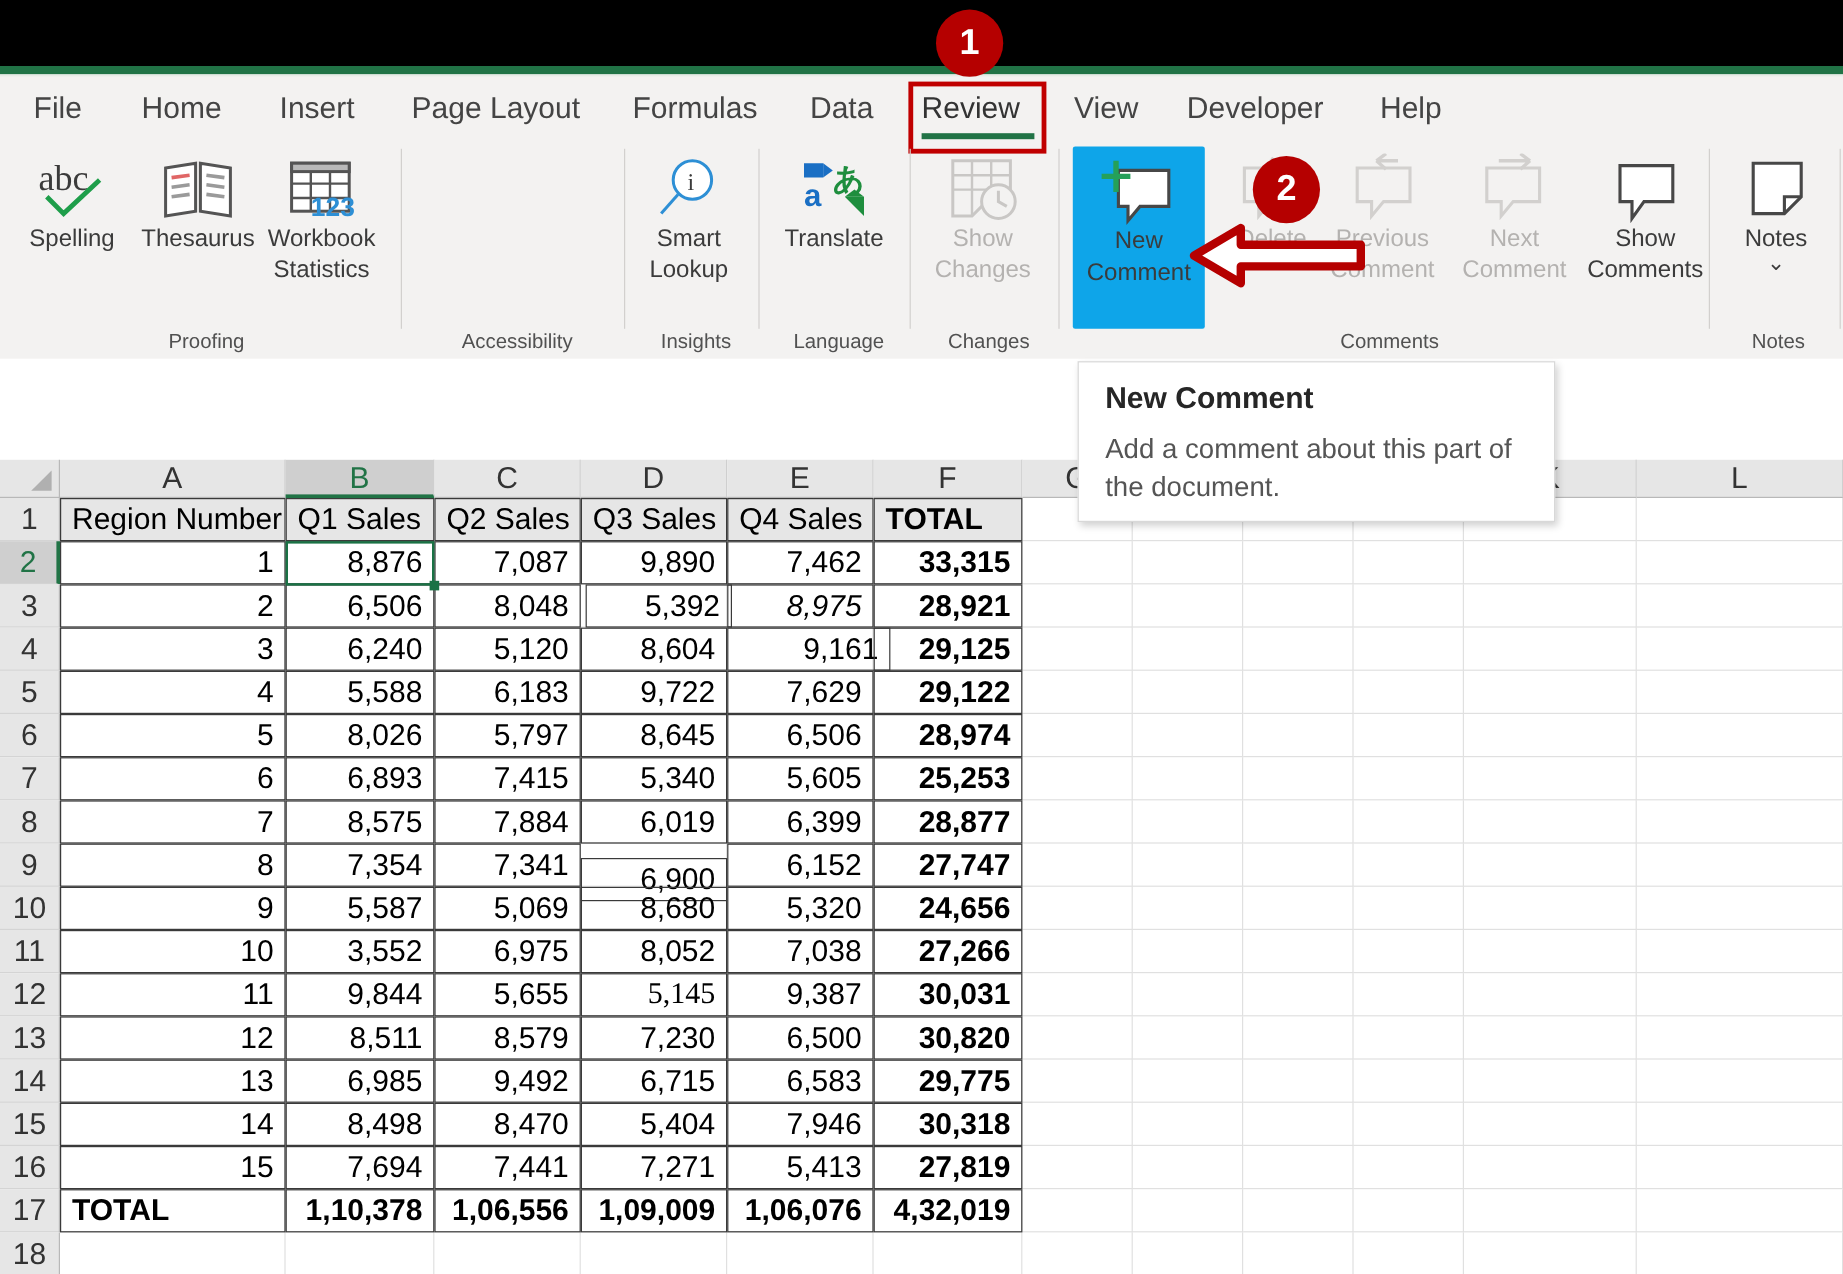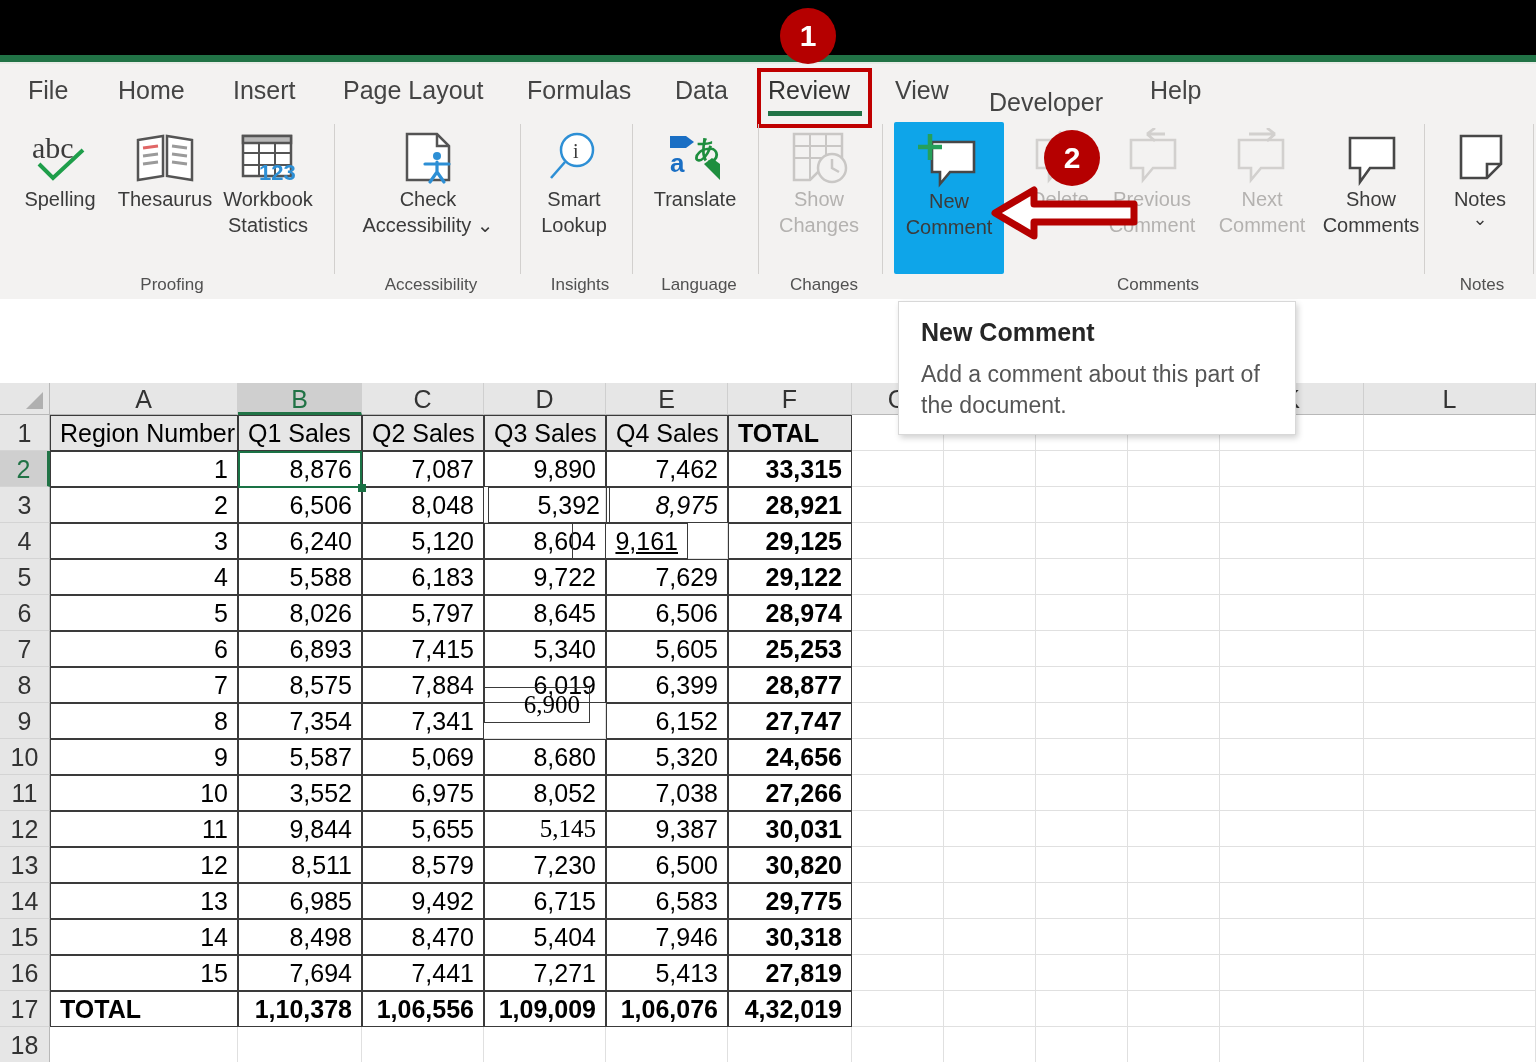--- a/index.html
+++ b/index.html
@@ -113,21 +113,21 @@
 
   <div class="tabbar">
     <div class="tab" style="left:28px;">File</div>
     <div class="tab" style="left:118px;">Home</div>
     <div class="tab" style="left:233px;">Insert</div>
     <div class="tab" style="left:343px;">Page Layout</div>
     <div class="tab" style="left:527px;">Formulas</div>
     <div class="tab" style="left:675px;">Data</div>
     <div class="tab active" style="left:768px;">Review</div>
     <div class="tab" style="left:895px;">View</div>
-    <div class="tab" style="left:989px;margin-top:12px;">Developer</div>
+    <div class="tab" style="left:989px;">Developer</div>
     <div class="tab" style="left:1150px;">Help</div>
     <div class="tab-underline" style="left:768px;top:47px;width:94px;"></div>
     <div class="tab-hl" style="left:757px;top:4px;width:115px;height:60px;"></div>
   </div>
 
   <div class="rbody">
 
     <div class="btn" style="left:10px;top:8px;width:100px;">
       <div class="icowrap">
         <svg width="62" height="58" viewBox="0 0 62 58">
@@ -166,32 +166,20 @@
           <text x="22" y="52" font-family="Liberation Sans, sans-serif" font-size="22" fill="#2d8fd5" font-weight="bold">123</text>
         </svg>
       </div>
       <span class="lbl">Workbook</span>
       <span class="lbl">Statistics</span>
     </div>
 
     <div class="grp-sep" style="left:334px;"></div>
     <div class="grp-label" style="left:10px;width:324px;">Proofing</div>
 
-    <div class="btn" style="left:348px;top:8px;width:160px;">
-      <div class="icowrap">
-        <svg width="62" height="58" viewBox="0 0 62 58">
-          <path d="M10 6 L40 6 L52 18 L52 52 L10 52 Z" fill="#fff" stroke="#545454" stroke-width="2.5"></path>
-          <path d="M40 6 L40 18 L52 18" fill="none" stroke="#545454" stroke-width="2.5"></path>
-          <circle cx="40" cy="28" r="4" fill="#2d8fd5"></circle>
-          <path d="M28 36 L52 36 M40 34 L40 44 M40 44 L33 54 M40 44 L47 54" stroke="#2d8fd5" stroke-width="3.2" fill="none" stroke-linecap="round"></path>
-        </svg>
-      </div>
-      <span class="lbl">Check</span>
-      <span class="lbl"><span>Accessibility</span> <span>⌄</span></span>
-    </div>
     <div class="grp-sep" style="left:520px;"></div>
     <div class="grp-label" style="left:348px;width:166px;">Accessibility</div>
 
     <div class="btn" style="left:528px;top:8px;width:92px;">
       <div class="icowrap">
         <svg width="62" height="58" viewBox="0 0 62 58">
           <circle cx="34" cy="22" r="16" fill="#fff" stroke="#2d8fd5" stroke-width="2.5"></circle>
           <line x1="22" y1="34" x2="8" y2="50" stroke="#2d8fd5" stroke-width="2.5"></line>
           <text x="30" y="30" font-family="Liberation Serif, serif" font-size="20" fill="#3b3b3b">i</text>
         </svg>
@@ -605,21 +593,21 @@
       <div class="cell bd r" style="left: 50px; width: 188px; top: 104px; height: 36px;">2</div>
       <div class="cell bd r" style="left: 238px; width: 124px; top: 104px; height: 36px;">6,506</div>
       <div class="cell bd r" style="left: 362px; width: 122px; top: 104px; height: 36px;">8,048</div>
       <div class="cell bd r" style="left: 488px; width: 122px; top: 104px; height: 36px;">5,392</div>
       <div class="cell bd r" style="left: 606px; width: 122px; top: 104px; height: 36px; font-style: italic;">8,975</div>
       <div class="cell bd r b" style="left: 728px; width: 124px; top: 104px; height: 36px;">28,921</div>
       <div class="cell bd r" style="left: 50px; width: 188px; top: 140px; height: 36px;">3</div>
       <div class="cell bd r" style="left: 238px; width: 124px; top: 140px; height: 36px;">6,240</div>
       <div class="cell bd r" style="left: 362px; width: 122px; top: 140px; height: 36px;">5,120</div>
       <div class="cell bd r" style="left: 484px; width: 122px; top: 140px; height: 36px;">8,604</div>
-      <div class="cell bd r" style="left: 572px; width: 116px; top: 140px; height: 36px; text-decoration: underline;">9,161</div>
+      <div class="cell bd r" style="left: 606px; width: 136px; top: 140px; height: 36px;">9,161</div>
       <div class="cell bd r b" style="left: 728px; width: 124px; top: 140px; height: 36px;">29,125</div>
       <div class="cell bd r" style="left: 50px; width: 188px; top: 176px; height: 36px;">4</div>
       <div class="cell bd r" style="left: 238px; width: 124px; top: 176px; height: 36px;">5,588</div>
       <div class="cell bd r" style="left: 362px; width: 122px; top: 176px; height: 36px;">6,183</div>
       <div class="cell bd r" style="left: 484px; width: 122px; top: 176px; height: 36px;">9,722</div>
       <div class="cell bd r" style="left: 606px; width: 122px; top: 176px; height: 36px;">7,629</div>
       <div class="cell bd r b" style="left: 728px; width: 124px; top: 176px; height: 36px;">29,122</div>
       <div class="cell bd r" style="left: 50px; width: 188px; top: 212px; height: 36px;">5</div>
       <div class="cell bd r" style="left: 238px; width: 124px; top: 212px; height: 36px;">8,026</div>
       <div class="cell bd r" style="left: 362px; width: 122px; top: 212px; height: 36px;">5,797</div>
@@ -634,21 +622,21 @@
       <div class="cell bd r b" style="left: 728px; width: 124px; top: 248px; height: 36px;">25,253</div>
       <div class="cell bd r" style="left: 50px; width: 188px; top: 284px; height: 36px;">7</div>
       <div class="cell bd r" style="left: 238px; width: 124px; top: 284px; height: 36px;">8,575</div>
       <div class="cell bd r" style="left: 362px; width: 122px; top: 284px; height: 36px;">7,884</div>
       <div class="cell bd r" style="left: 484px; width: 122px; top: 284px; height: 36px;">6,019</div>
       <div class="cell bd r" style="left: 606px; width: 122px; top: 284px; height: 36px;">6,399</div>
       <div class="cell bd r b" style="left: 728px; width: 124px; top: 284px; height: 36px;">28,877</div>
       <div class="cell bd r" style="left: 50px; width: 188px; top: 320px; height: 36px;">8</div>
       <div class="cell bd r" style="left: 238px; width: 124px; top: 320px; height: 36px;">7,354</div>
       <div class="cell bd r" style="left: 362px; width: 122px; top: 320px; height: 36px;">7,341</div>
-      <div class="cell bd r" style="left: 484px; width: 106px; top: 304px; height: 36px; font-family: Liberation Serif, serif;">6,900</div>
+      <div class="cell bd r" style="left: 484px; width: 122px; top: 332px; height: 36px;">6,900</div>
       <div class="cell bd r" style="left: 606px; width: 122px; top: 320px; height: 36px;">6,152</div>
       <div class="cell bd r b" style="left: 728px; width: 124px; top: 320px; height: 36px;">27,747</div>
       <div class="cell bd r" style="left: 50px; width: 188px; top: 356px; height: 36px;">9</div>
       <div class="cell bd r" style="left: 238px; width: 124px; top: 356px; height: 36px;">5,587</div>
       <div class="cell bd r" style="left: 362px; width: 122px; top: 356px; height: 36px;">5,069</div>
       <div class="cell bd r" style="left: 484px; width: 122px; top: 356px; height: 36px;">8,680</div>
       <div class="cell bd r" style="left: 606px; width: 122px; top: 356px; height: 36px;">5,320</div>
       <div class="cell bd r b" style="left: 728px; width: 124px; top: 356px; height: 36px;">24,656</div>
       <div class="cell bd r" style="left: 50px; width: 188px; top: 392px; height: 36px;">10</div>
       <div class="cell bd r" style="left: 238px; width: 124px; top: 392px; height: 36px;">3,552</div>

